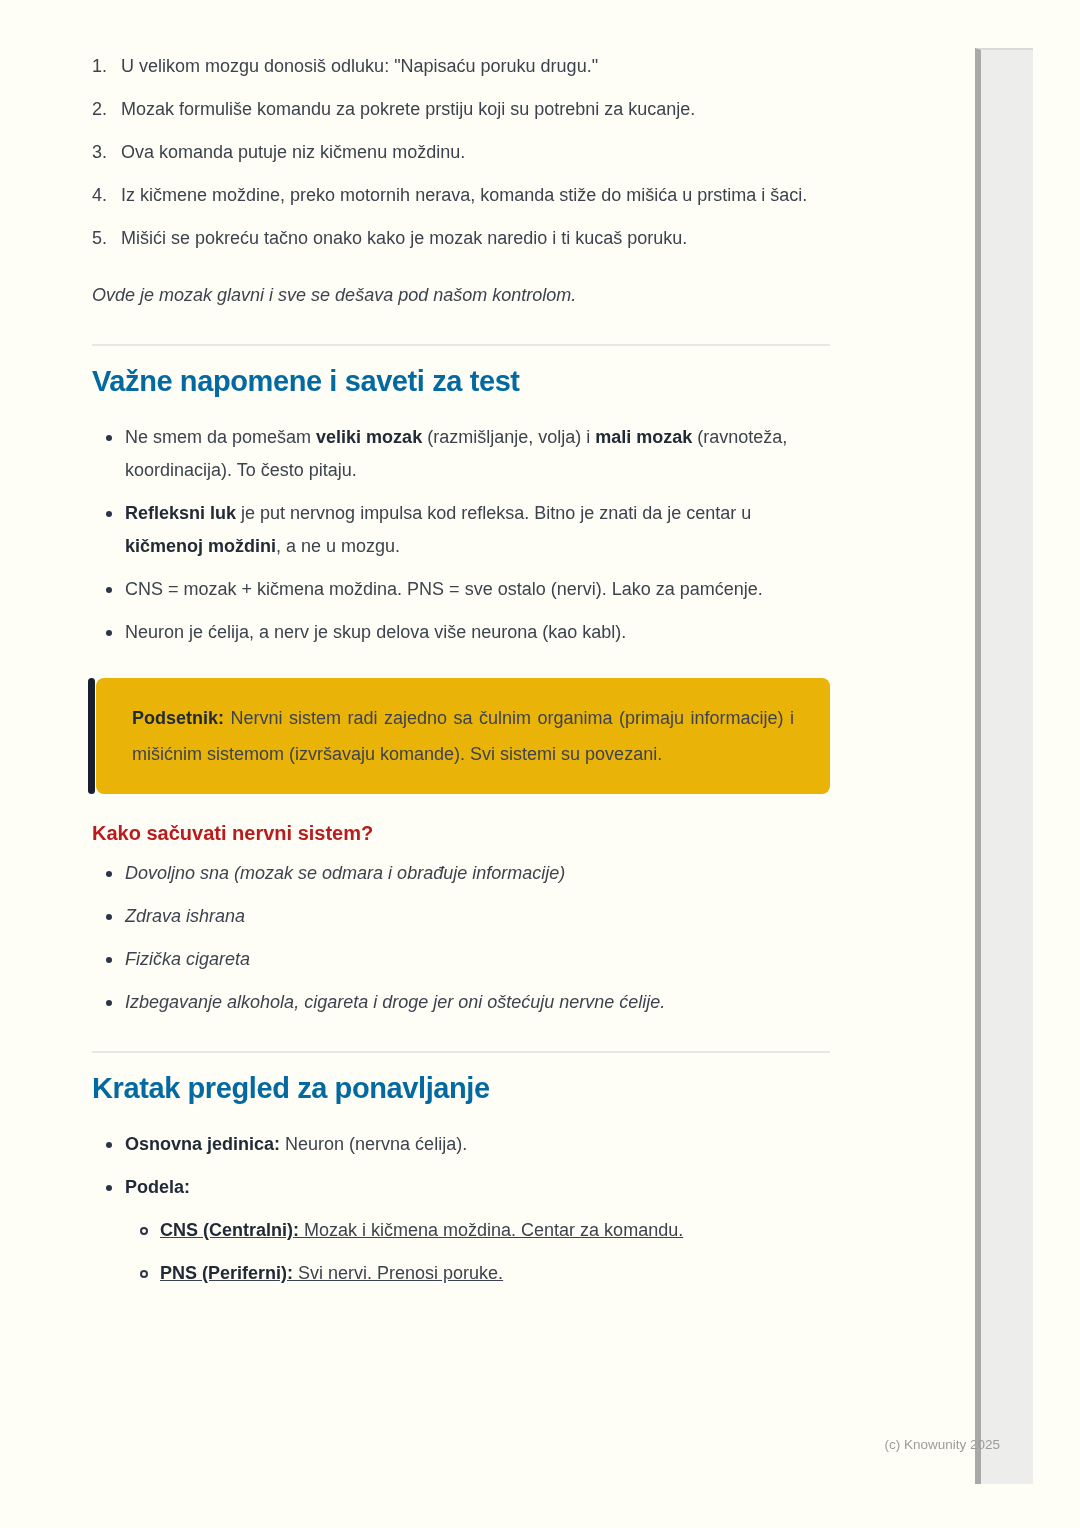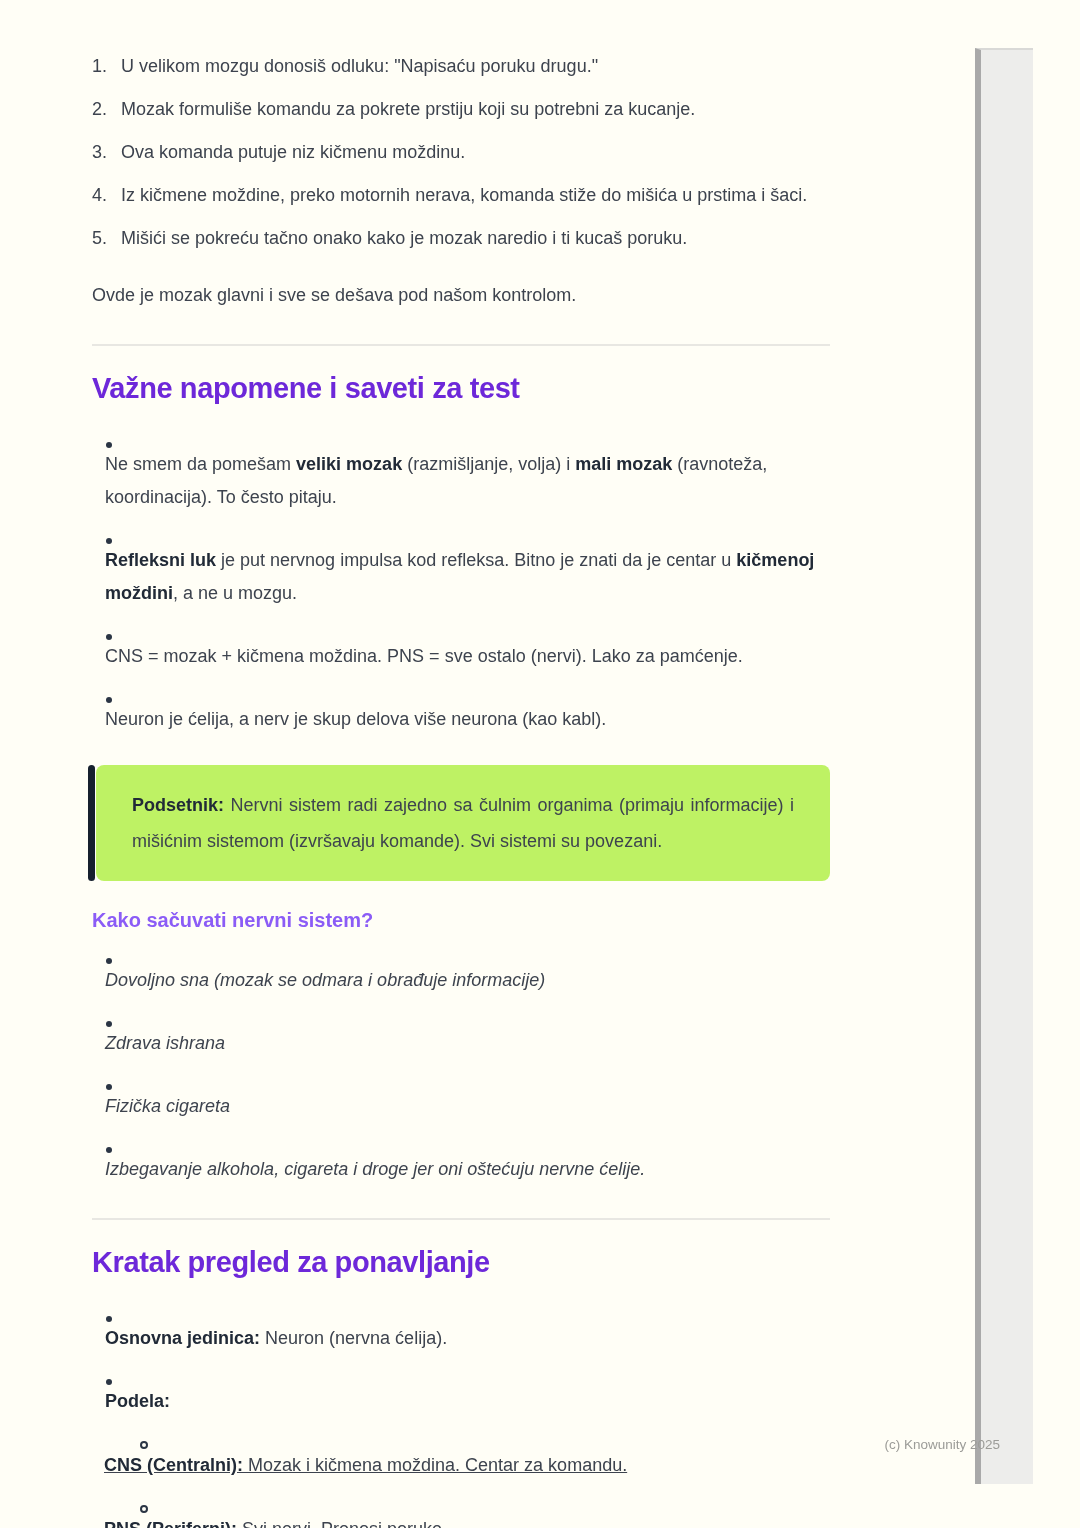--- a/index.html
+++ b/index.html
@@ -19,45 +19,45 @@
     font-size:18px;
     line-height:33px;
   }
   b, strong { color:#212a37; font-weight:700; }
 
   
   .olist .row { display:flex; margin-bottom:10px; }
   .olist .num { flex:none; min-width:22px; }
   .olist .li-text { margin-left:7px; flex:1; }
 
-  .para { margin-top:24px; }
+  .para { margin-top:24px;font-style:italic; }
 
   .divider { border:none; border-top:2px solid #e8e7e2; margin-top:32px; }
   .divider2 { border:none; border-top:2px solid #e8e7e2; margin-top:32px; }
 
   h2 {
-    margin-top:24px;
+    margin-top:17px;
     font-size:29px;
     line-height:36px;
     font-weight:800;
     letter-spacing:-0.4px;
-    color:#6d28d9;
+    color:#0369a1;
   }
   h3 {
     margin-top:26px;
     font-size:20px;
     line-height:26px;
     font-weight:700;
-    color:#8b5cf6;
+    color:#b91c1c;
   }
 
   
   .ulist { margin-top:22px; }
   .ulist.tight { margin-top:11px;font-style:italic; }
-  .ulist .row { display:flex; margin-bottom:10px;flex-direction:column; }
+  .ulist .row { display:flex; margin-bottom:10px; }
   .dot {
     flex:none; width:6px; height:6px; border-radius:50%;
     background:#2b3544; margin:14px 0 0 14px;
   }
   .ulist .li-text { margin-left:13px; flex:1; }
 
   
   .sublist { margin-top:2px;text-decoration:underline; }
   .sublist .row { display:flex; margin-bottom:10px; }
   .circle {
@@ -67,21 +67,21 @@
   }
   .sublist .li-text { margin-left:12px; flex:1; }
 
   
   .callout { display:flex; margin-top:29px; margin-left:-4px; }
   .callout-bar {
     flex:none; width:7px; border-radius:4px; background:#16202e;
   }
   .callout-box {
     flex:1; margin-left:1px;
-    background:#bef264;
+    background:#eab308;
     border-radius:8px;
     padding:22px 36px;
     line-height:36px;
     text-align:justify;
   }
 
   
   .side-panel {
     position:absolute;
     left:975px; top:48px;

